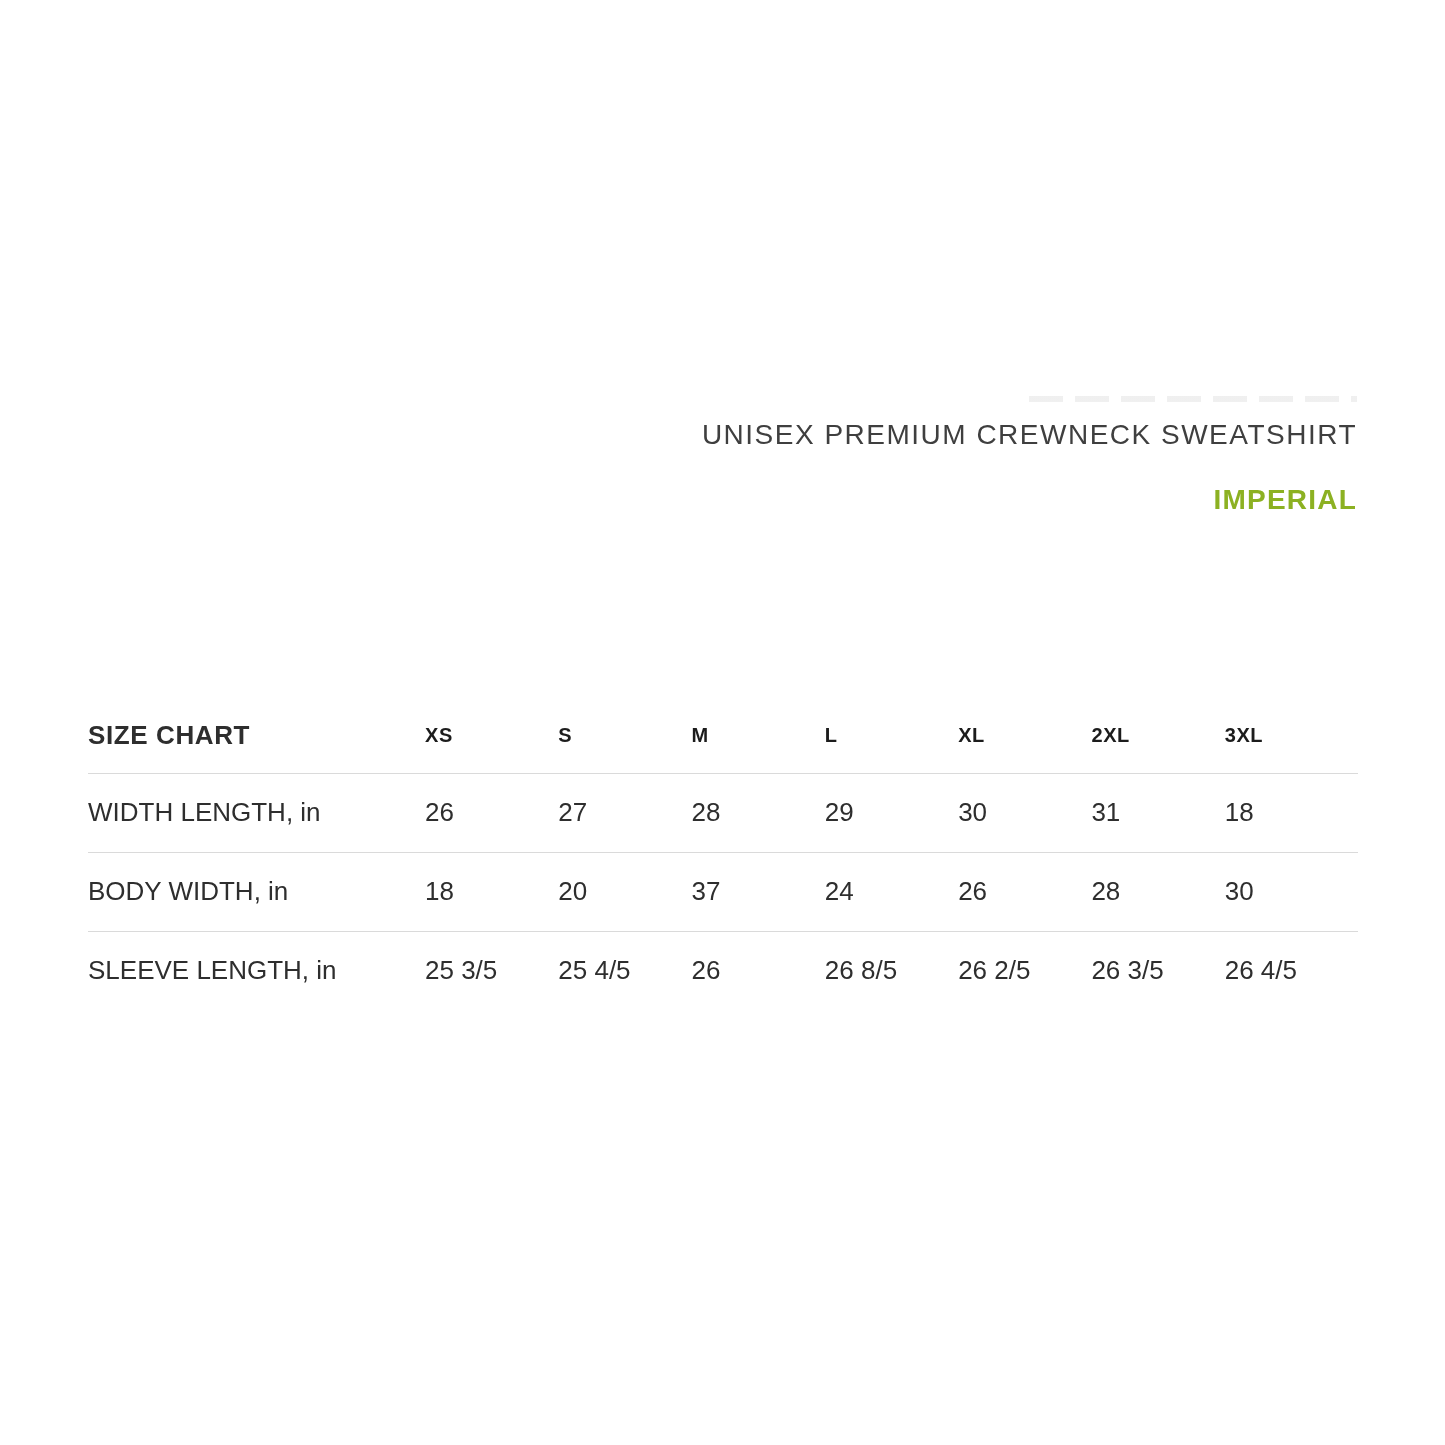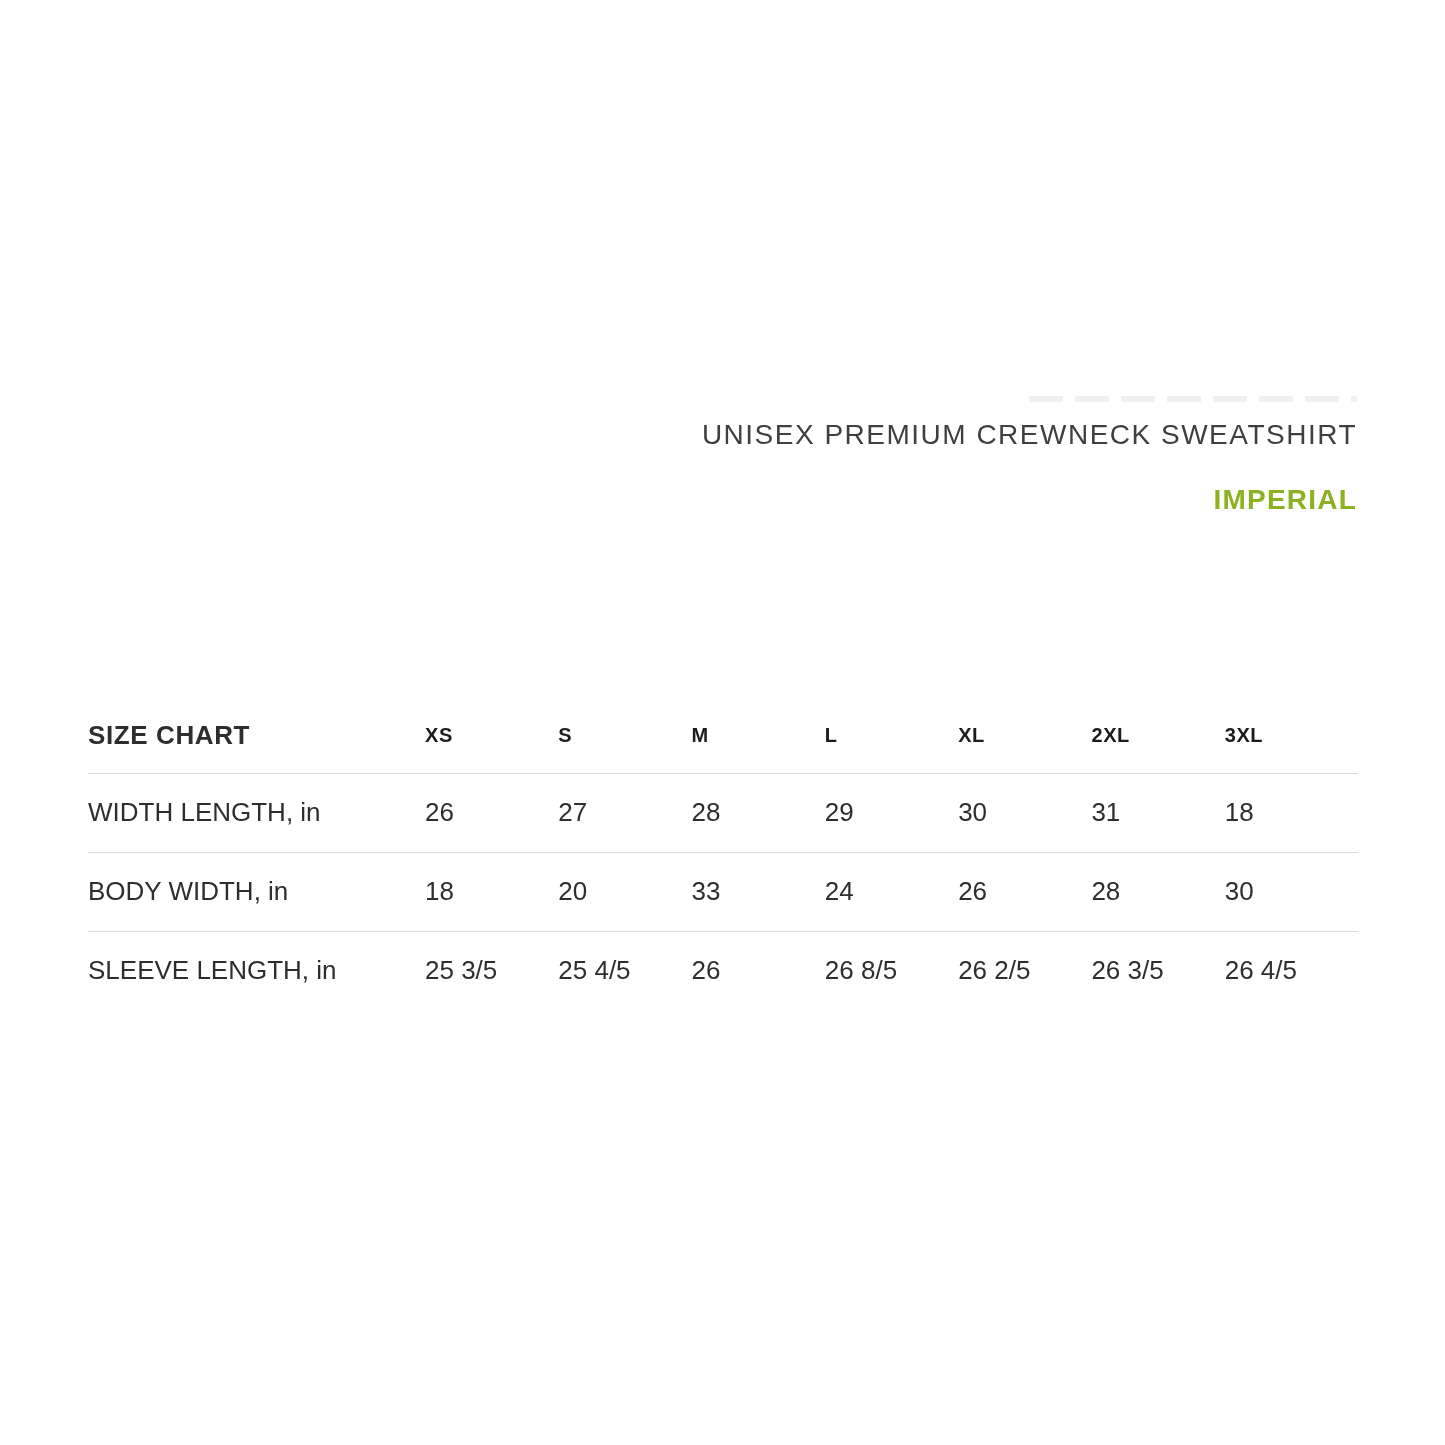--- a/index.html
+++ b/index.html
@@ -120,21 +120,21 @@
         <td>28</td>
         <td>29</td>
         <td>30</td>
         <td>31</td>
         <td>18</td>
       </tr>
       <tr>
         <th class="row-label">BODY WIDTH, in</th>
         <td>18</td>
         <td>20</td>
-        <td>33</td>
+        <td>37</td>
         <td>24</td>
         <td>26</td>
         <td>28</td>
         <td>30</td>
       </tr>
       <tr>
         <th class="row-label">SLEEVE LENGTH, in</th>
         <td>25 3/5</td>
         <td>25 4/5</td>
         <td>26</td>

